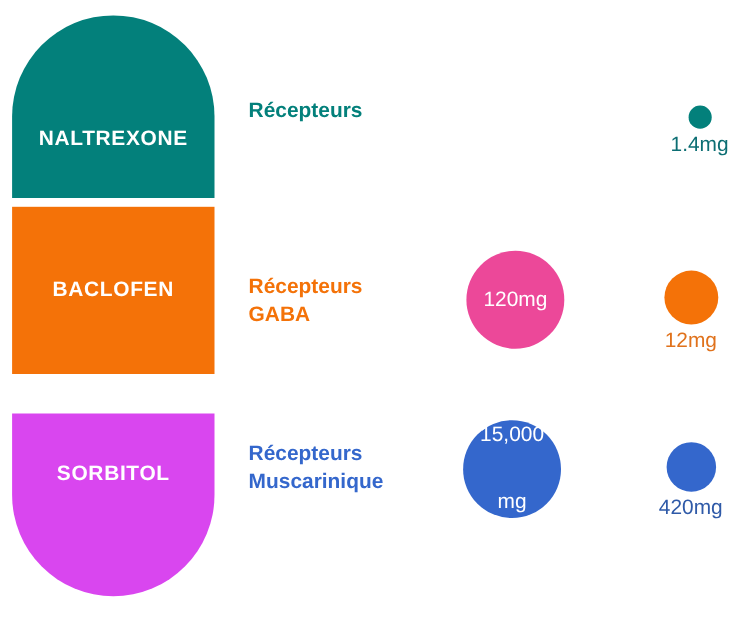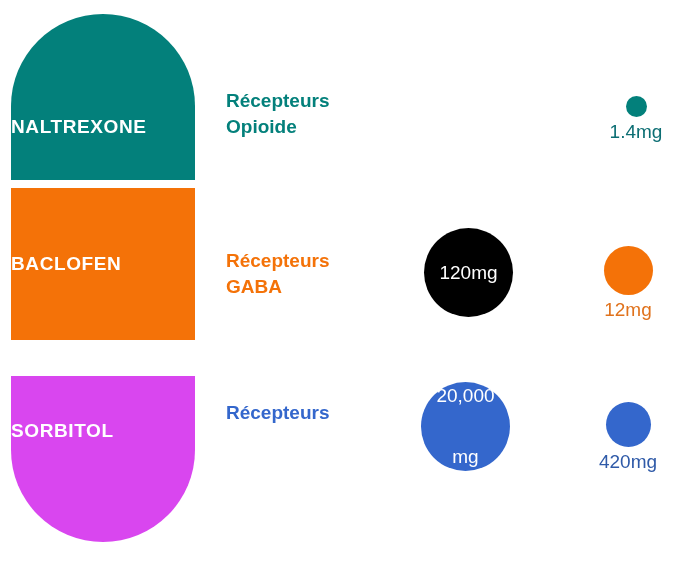--- a/index.html
+++ b/index.html
@@ -30,20 +30,21 @@
     left: 11px;
     width: 184px;
   }
   .capsule-seg {
     position: absolute;
     left: 0;
     width: 184px;
     box-sizing: border-box;
     display: flex;
     align-items: center;
+    justify-content: center;
   }
   .capsule-seg .seg-label {
     color: #ffffff;
     font-size: 19px;
     font-weight: bold;
     letter-spacing: 0.6px;
     text-align: center;
     line-height: 1.1;
     white-space: nowrap;
   }
@@ -127,42 +128,42 @@
     </div>
 
     <div class="capsule-seg seg-bot" style="background:#d946ef">
       <span class="seg-label">SORBITOL</span>
     </div>
 
   </div>
 
   <div class="receptor" style="top:88px; color:#03807B">
     <span class="rline">Récepteurs</span>
-    <span class="rline">Opioide</span>
   </div>
 
   <div class="receptor" style="top:248px; color:#F47208">
     <span class="rline">Récepteurs</span>
     <span class="rline">GABA</span>
   </div>
 
   <div class="receptor" style="top:400px; color:#3467CC">
     <span class="rline">Récepteurs</span>
+    <span class="rline">Muscarinique</span>
   </div>
 
 
-  <div class="bubble-big" style="left:424px; top:228px; width:89px; height:89px; background:#000000">
+  <div class="bubble-big" style="left:424px; top:228px; width:89px; height:89px; background:#ec4899">
     <span class="bub-text">
       <span>120mg</span>
     </span>
   </div>
 
   <div class="bubble-big" style="left:421px; top:382px; width:89px; height:89px; background:#3467CC">
     <span class="bub-text">
-      <span>20,000</span>
+      <span>15,000</span>
       <span class="l2">mg</span>
     </span>
   </div>
 
   <div class="bubble-small-wrap" style="left:576px; top:96px;">
     <div class="bubble-small" style="width:21px; height:21px; background:#03807B"></div>
     <div class="bubble-caption" style="color:#0C6E73">1.4mg</div>
   </div>
 
   <div class="bubble-small-wrap" style="left:568px; top:246px;">

